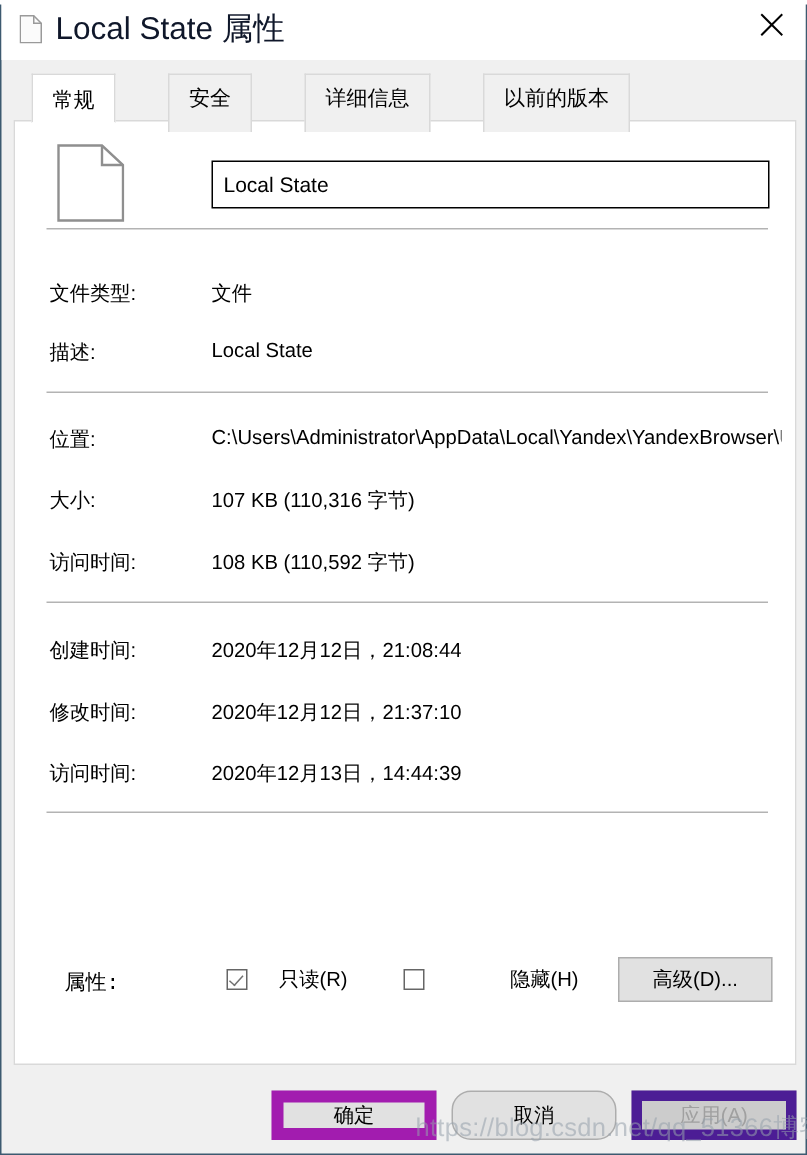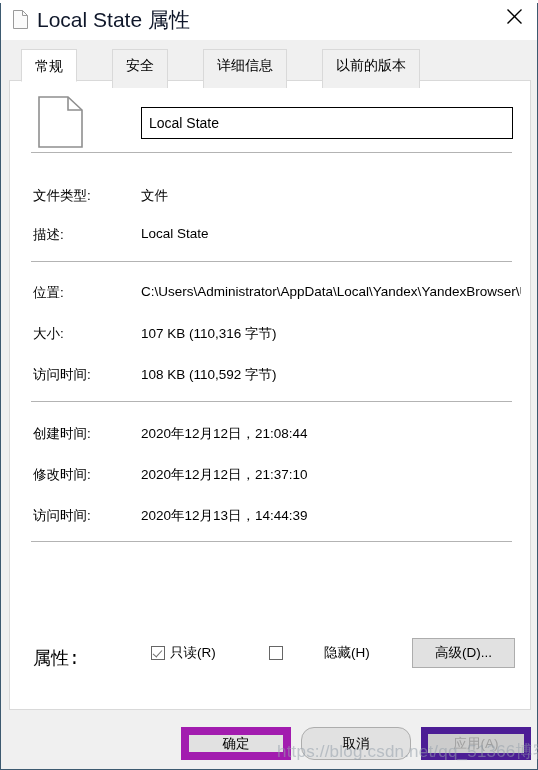--- a/index.html
+++ b/index.html
@@ -174,23 +174,23 @@
   .row .val.clip {
     display: block;
     width: 380px;
     overflow: hidden;
     text-overflow: clip;
   }
 
   
   #attr-label {
     position: absolute;
-    left: 23px;
+    left: 33px;
     top: 565px;
-    font-size: 18px;
+    font-size: 14px;
     font-family: Liberation Mono, monospace;
   }
   .cbwrap {
     position: absolute;
     top: 563px;
     display: flex;
     align-items: center;
     cursor: default;
   }
   .cbbox {
@@ -208,21 +208,21 @@
     position: absolute;
     left: 3px;
     top: 1px;
     width: 4px;
     height: 8px;
     border: solid #707070;
     border-width: 0 1.6px 1.6px 0;
     transform: rotate(42deg);
   }
   .cblabel {
-    margin-left: 5px;
+    margin-left: 21px;
     font-size: 13.5px;
     color: #000;
     white-space: nowrap;
   }
 
   
   .btn {
     font-family: "Liberation Sans", "DejaVu Sans", sans-serif;
     font-size: 13.5px;
     background: #e1e1e1;

